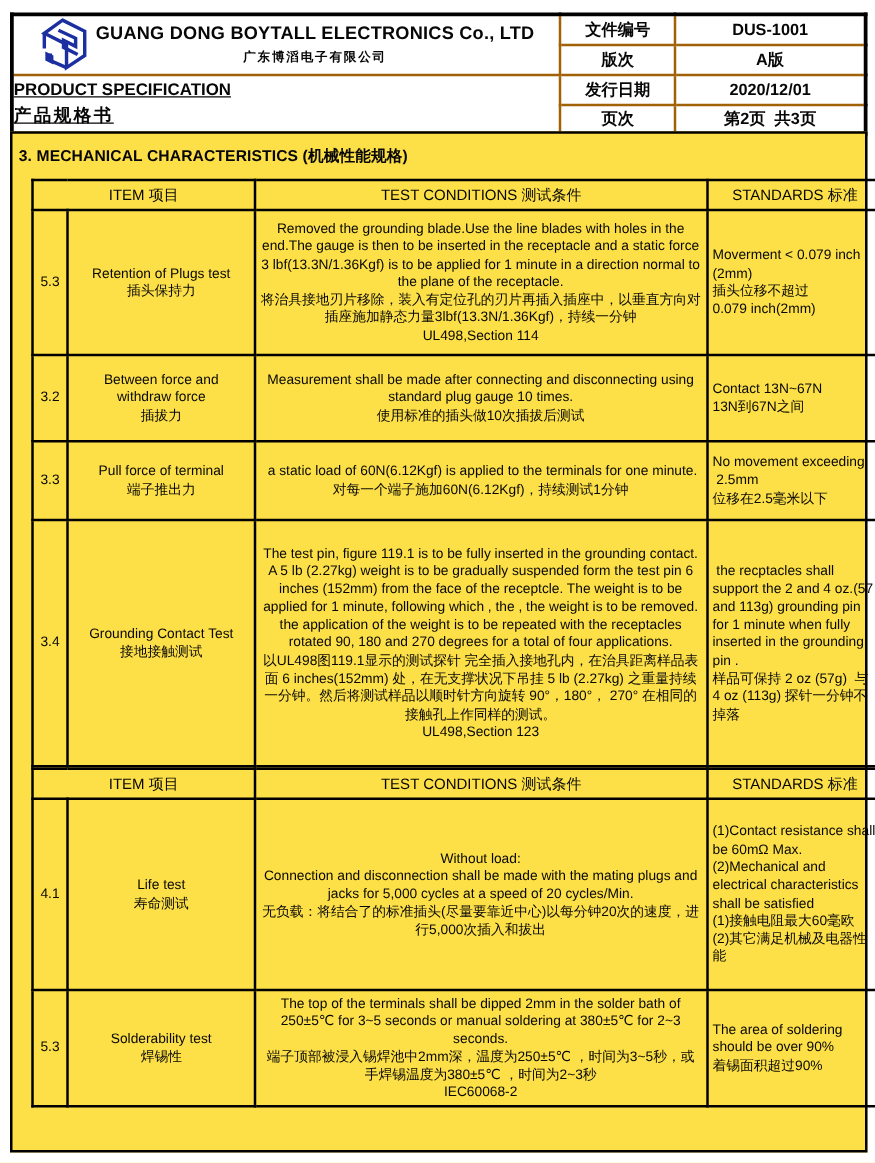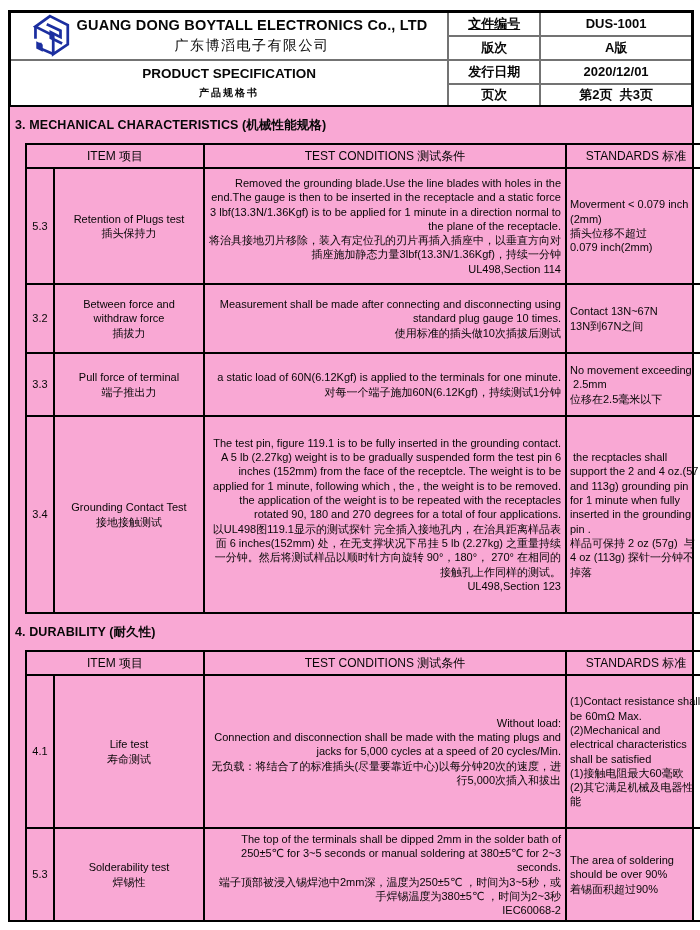--- a/index.html
+++ b/index.html
@@ -11,57 +11,57 @@
   }
   .page { position: relative; width: 700px; height: 930px; background: #fff; }
 
   
   table.hdr {
     position: absolute; left: 8px; top: 10px;
     width: 686px; height: 97px;
     border-collapse: collapse; table-layout: fixed;
     border: 3px solid #000;
   }
-  table.hdr td { border: 2px solid #737373; padding: 0; }
+  table.hdr td { border: 2px solid #a16207; padding: 0; }
   .company-wrap { display: flex; align-items: center; height: 100%; }
   .logo-box { margin-left: 18px; flex: 0 0 auto; display:flex; align-items:center; }
   .company-names { flex: 1 1 auto; text-align: center; padding-right: 14px; }
   .company-en { font-size: 14.5px; font-weight: bold; letter-spacing: 0.2px; }
-  .company-cn { font-size: 14px; font-weight: normal; letter-spacing: 1.5px; margin-top: 4px; }
-  .doc-title-wrap { text-align: center; }
+  .company-cn { font-size: 10px; font-weight: bold; letter-spacing: 1.5px; margin-top: 4px; }
+  .doc-title-wrap { text-align: left; text-decoration: underline; }
   .doc-title-en { font-size: 13.5px; font-weight: bold; }
-  .doc-title-cn { font-size: 10px; font-weight: bold; letter-spacing: 2px; margin-top: 5px; }
+  .doc-title-cn { font-size: 14px; font-weight: bold; letter-spacing: 2px; margin-top: 5px; }
   td.hlbl, td.hval { text-align: center; vertical-align: middle; font-weight: bold; font-size: 13px; white-space: pre-wrap; }
 
   
   .content {
     position: absolute; left: 8px; top: 105px;
     width: 686px; height: 817px;
     border: 2px solid #000;
-    background: #f9a8d4;
+    background: #fde047;
   }
   .section-title {
     height: 36px; display: flex; align-items: center;
     padding-left: 5px; font-weight: bold; font-size: 12.5px;
     letter-spacing: 0.1px;
   }
 
   table.spec {
     border-collapse: collapse; table-layout: fixed;
     width: 680px; margin-left: 15px;
   }
   table.spec th, table.spec td { border: 2px solid #000; }
   table.spec th {
     font-weight: normal; font-size: 12px; text-align: center;
     height: 24px; padding: 0;
   }
   table.spec td { font-size: 11px; line-height: 14.3px; vertical-align: middle; }
   td.no   { text-align: center; font-size: 11.5px; }
   td.item { text-align: center; white-space: pre-line; padding: 1px 15px; }
-  td.cond { padding: 2px 4px 2px 3px; white-space: pre-wrap; text-align: right; }
+  td.cond { padding: 2px 4px 2px 3px; white-space: pre-wrap; text-align: center; }
   td.std  { padding: 2px 2px 2px 3px; white-space: pre-wrap; text-align: left; }
 </style>
 </head>
 <body>
 
 <div class="page">
 
   <table class="hdr">
     <tbody>
       <tr style="height:24px;">
@@ -77,21 +77,21 @@
                 </g>
                 <path d="M9 34 L17 38 L17 47 L9 43 Z" fill="#1c2fa0"></path>
               </svg>
             </div>
             <div class="company-names">
               <div class="company-en">GUANG DONG BOYTALL ELECTRONICS Co., LTD</div>
               <div class="company-cn">广东博滔电子有限公司</div>
             </div>
           </div>
         </td>
-        <td class="hlbl" style="width:90px;text-decoration:underline;">文件编号</td>
+        <td class="hlbl" style="width:90px;">文件编号</td>
         <td class="hval" style="width:149px;">DUS-1001</td>
       </tr>
       <tr style="height:24px;">
         <td class="hlbl">版次</td>
         <td class="hval">A版</td>
       </tr>
       <tr style="height:24px;">
         <td rowspan="2">
           <div class="doc-title-wrap">
             <div class="doc-title-en">PRODUCT SPECIFICATION</div>
@@ -161,21 +161,20 @@
 接地接触测试</td>
           <td class="cond">The test pin, figure 119.1 is to be fully inserted in the grounding contact. A 5 lb (2.27kg) weight is to be gradually suspended form the test pin 6 inches (152mm) from the face of the receptcle. The weight is to be applied for 1 minute, following which , the , the weight is to be removed. the application of the weight is to be repeated with the receptacles rotated 90, 180 and 270 degrees for a total of four applications.
 以UL498图119.1显示的测试探针 完全插入接地孔内，在治具距离样品表面 6 inches(152mm) 处，在无支撑状况下吊挂 5 lb (2.27kg) 之重量持续一分钟。然后将测试样品以顺时针方向旋转 90°，180°， 270° 在相同的接触孔上作同样的测试。
 UL498,Section 123</td>
           <td class="std"> the recptacles shall support the 2 and 4 oz.(57 and 113g) grounding pin for 1 minute when fully inserted in the grounding pin .
 样品可保持 2 oz (57g)  与 4 oz (113g) 探针一分钟不掉落</td>
         </tr>
       </tbody>
     </table>
 
-    <div class="section-title">4. DURABILITY (耐久性)</div>
 
     <table class="spec">
       <colgroup>
         <col style="width:28px;">
           <col style="width:150px;">
           <col style="width:362px;">
           <col style="width:140px;">
       </colgroup>
       <tbody>
         <tr>

